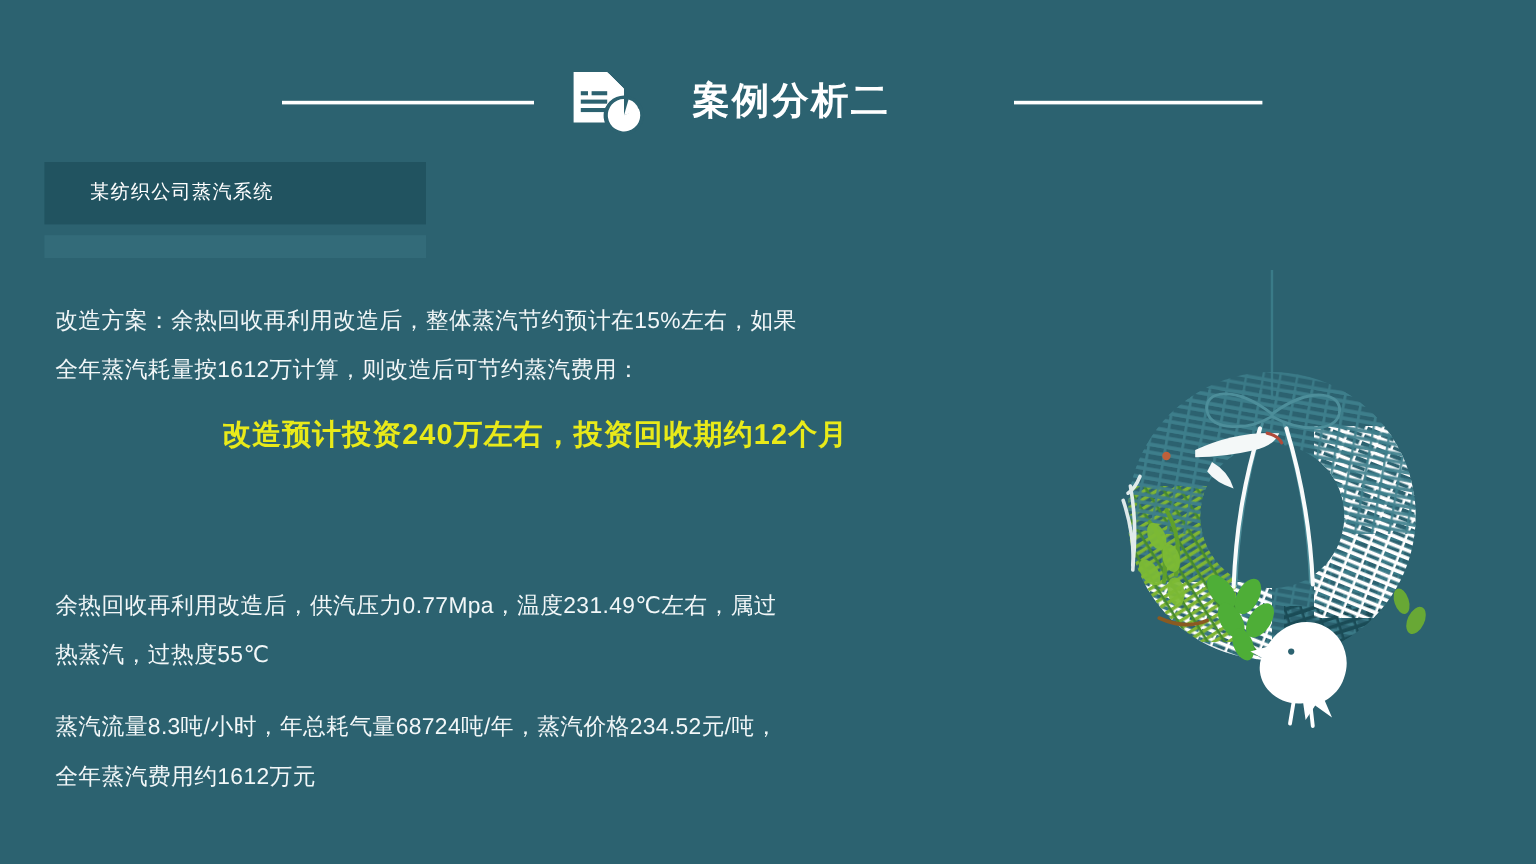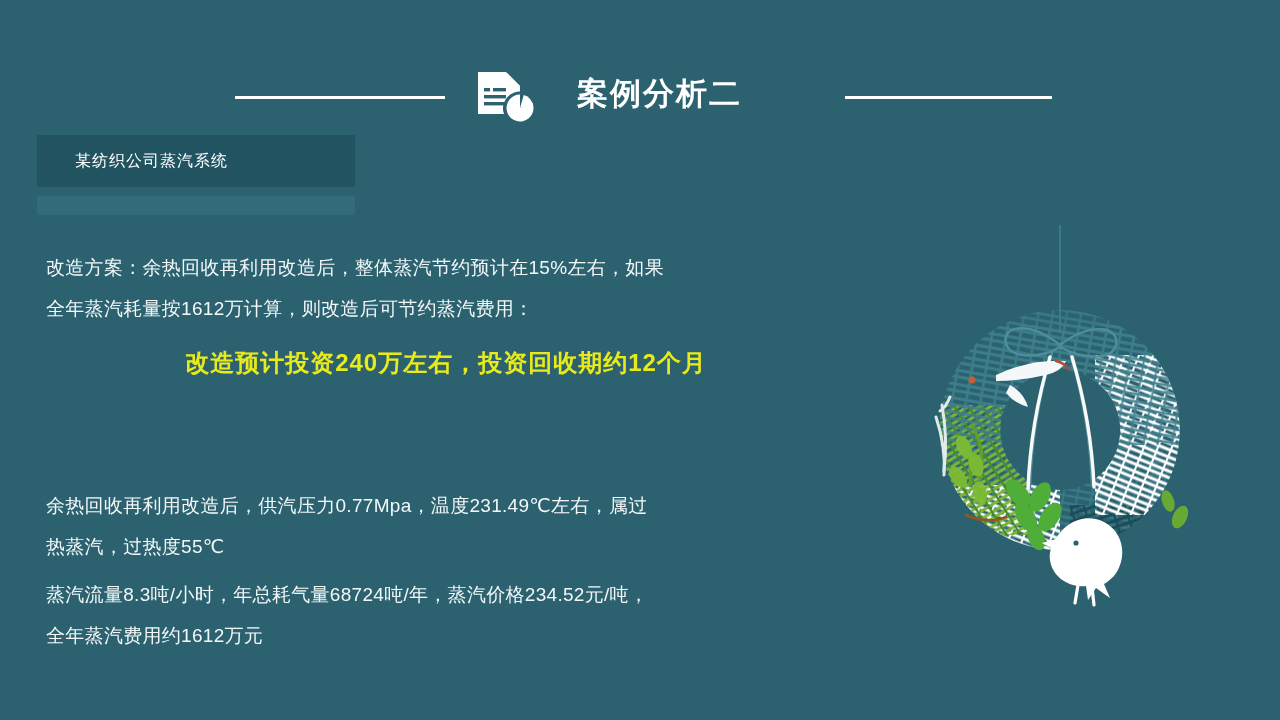--- a/index.html
+++ b/index.html
@@ -20,24 +20,23 @@
     width: 1280px;
     height: 720px;
     background: #2c6270;
     overflow: hidden;
   }
 
   
   #header {
     position: absolute;
     left: 0;
-    top: 16px;
+    top: 4px;
     width: 1244px;
     height: 140px;
-    font-family: Liberation Mono, monospace;
   }
 
   .rule {
     position: absolute;
     top: 80px;
     height: 3px;
     background: #ffffff;
   }
   .rule-left  { left: 235px; width: 210px; }
   .rule-right { left: 845px; width: 207px; }
@@ -98,21 +97,21 @@
     position: absolute;
     left: 46px;
     color: #f2f7f8;
     font-size: 19px;
     line-height: 41px;
     letter-spacing: 0.3px;
     white-space: pre-line;
   }
   #para-plan   { top: 247px; width: 830px; }
   #para-supply { top: 485px; width: 830px; }
-  #para-usage  { top: 574px; width: 830px; }
+  #para-usage  { top: 586px; width: 830px; }
 
   
   #calc-block {
     position: absolute;
     left: 46px;
     top: 345px;
     width: 800px;
     text-align: center;
     color: #e9ea19;
     font-weight: bold;

